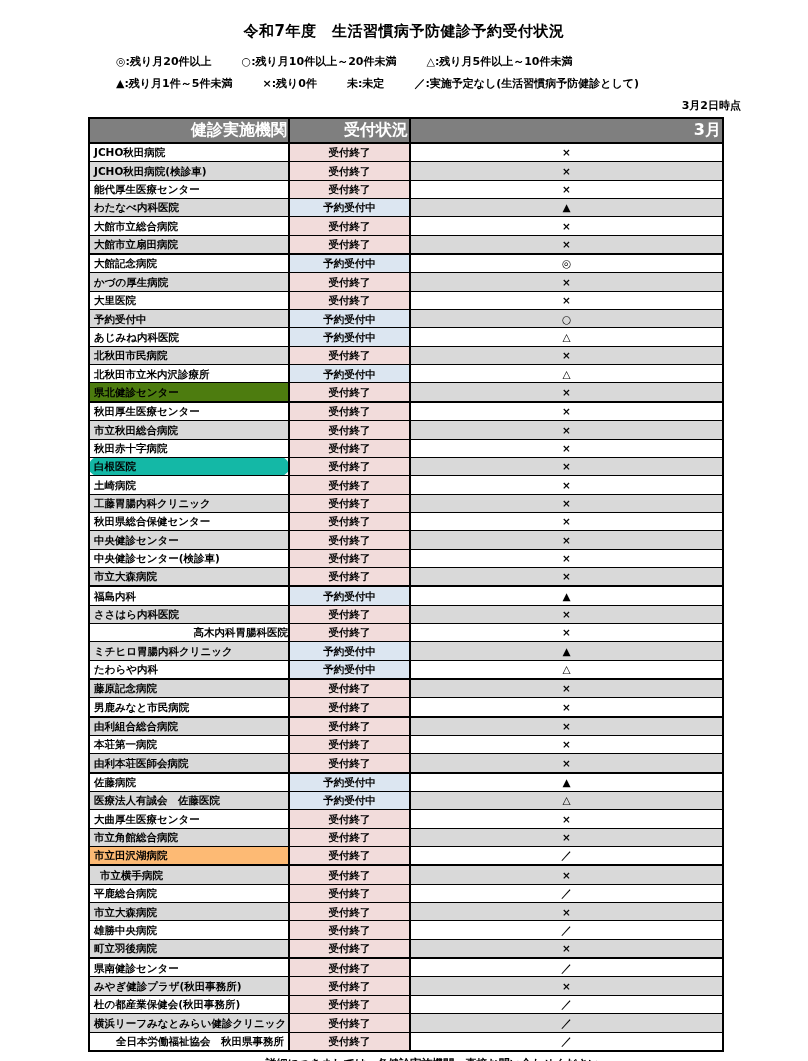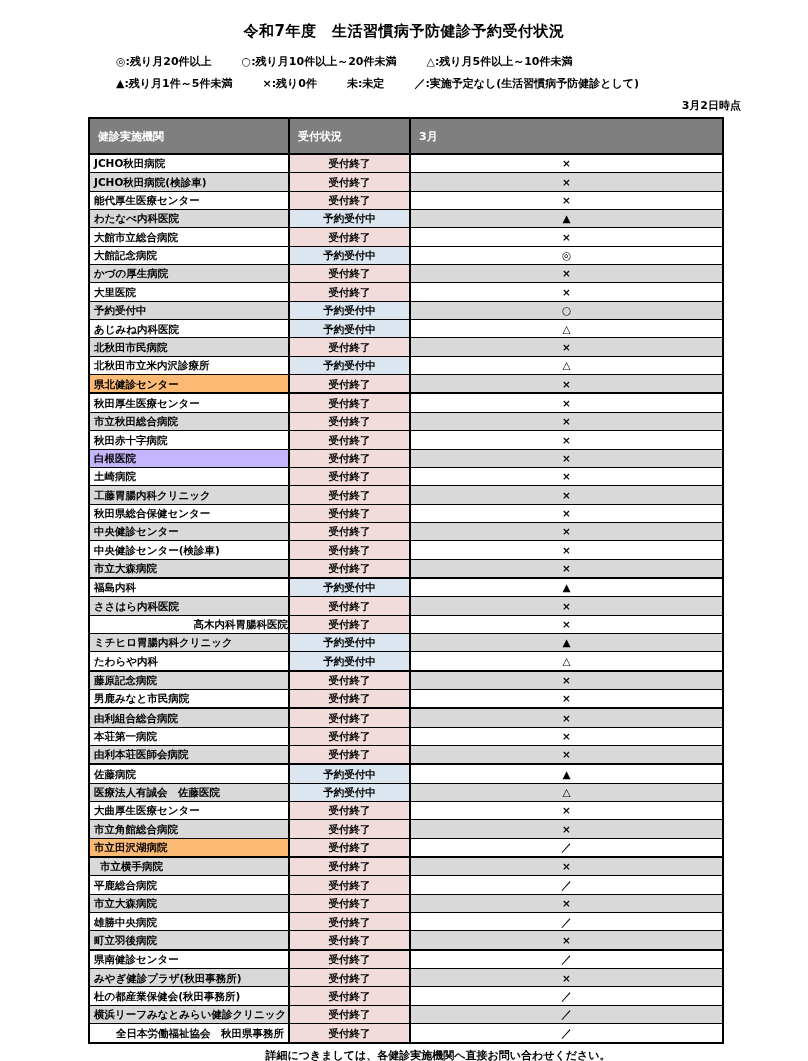--- a/index.html
+++ b/index.html
@@ -41,24 +41,24 @@
     border: 2px solid #000;
   }
   col.c1 { width: 200px; }
   col.c2 { width: 121px; }
   col.c3 { width: 313px; }
   .data-table th {
     height: 18px;
     border: 1px solid #000;
     border-bottom: 2px solid #000;
     color: #fff;
-    font-size: 11px;
-    font-weight: bold;
-    padding: 8px;
-    text-align: left;
+    font-size: 16px;
+    font-weight: bold;
+    padding: 1px;
+    text-align: right;
   }
   .data-table td {
     height: 17.35px;
     border: 1px solid #000;
     font-size: 10.5px;
     font-weight: bold;
     padding: 0;
     line-height: 1;
     overflow: hidden;
     white-space: nowrap;
@@ -123,20 +123,25 @@
         <tr>
     <td class="inst" style="background: rgb(217, 217, 217);">わたなべ内科医院</td>
     <td class="status" style="background: rgb(220, 230, 241);">予約受付中</td>
     <td class="march" style="background: rgb(217, 217, 217);">▲</td>
   </tr>
         <tr>
     <td class="inst" style="background: rgb(255, 255, 255);">大館市立総合病院</td>
     <td class="status" style="background: rgb(242, 220, 219);">受付終了</td>
     <td class="march" style="background: rgb(255, 255, 255);">×</td>
   </tr>
+        <tr class="group-end">
+    <td class="inst" style="background: rgb(217, 217, 217);">大館市立扇田病院</td>
+    <td class="status" style="background: rgb(242, 220, 219);">受付終了</td>
+    <td class="march" style="background: rgb(217, 217, 217);">×</td>
+  </tr>
         <tr>
     <td class="inst" style="background: rgb(255, 255, 255);">大館記念病院</td>
     <td class="status" style="background: rgb(220, 230, 241);">予約受付中</td>
     <td class="march" style="background: rgb(255, 255, 255);">◎</td>
   </tr>
         <tr>
     <td class="inst" style="background: rgb(217, 217, 217);">かづの厚生病院</td>
     <td class="status" style="background: rgb(242, 220, 219);">受付終了</td>
     <td class="march" style="background: rgb(217, 217, 217);">×</td>
   </tr>
@@ -159,41 +164,41 @@
     <td class="inst" style="background: rgb(217, 217, 217);">北秋田市民病院</td>
     <td class="status" style="background: rgb(242, 220, 219);">受付終了</td>
     <td class="march" style="background: rgb(217, 217, 217);">×</td>
   </tr>
         <tr>
     <td class="inst" style="background: rgb(255, 255, 255);">北秋田市立米内沢診療所</td>
     <td class="status" style="background: rgb(220, 230, 241);">予約受付中</td>
     <td class="march" style="background: rgb(255, 255, 255);">△</td>
   </tr>
         <tr class="group-end">
-    <td class="inst" style="background: #fdba74; margin-top: 38px;">県北健診センター</td>
+    <td class="inst" style="background: #4d7c0f; margin-top: 38px;">県北健診センター</td>
     <td class="status" style="background: rgb(242, 220, 219);">受付終了</td>
     <td class="march" style="background: rgb(217, 217, 217);">×</td>
   </tr>
         <tr>
     <td class="inst" style="background: rgb(255, 255, 255);">秋田厚生医療センター</td>
     <td class="status" style="background: rgb(242, 220, 219);">受付終了</td>
     <td class="march" style="background: rgb(255, 255, 255);">×</td>
   </tr>
         <tr>
     <td class="inst" style="background: rgb(217, 217, 217);">市立秋田総合病院</td>
     <td class="status" style="background: rgb(242, 220, 219);">受付終了</td>
     <td class="march" style="background: rgb(217, 217, 217);">×</td>
   </tr>
         <tr>
     <td class="inst" style="background: rgb(255, 255, 255);">秋田赤十字病院</td>
     <td class="status" style="background: rgb(242, 220, 219);">受付終了</td>
     <td class="march" style="background: rgb(255, 255, 255);">×</td>
   </tr>
         <tr>
-    <td class="inst" style="background: #c4b5fd;">白根医院</td>
+    <td class="inst" style="background: #14b8a6; border-radius: 9px;">白根医院</td>
     <td class="status" style="background: rgb(242, 220, 219);">受付終了</td>
     <td class="march" style="background: rgb(217, 217, 217);">×</td>
   </tr>
         <tr>
     <td class="inst" style="background: rgb(255, 255, 255);">土崎病院</td>
     <td class="status" style="background: rgb(242, 220, 219);">受付終了</td>
     <td class="march" style="background: rgb(255, 255, 255);">×</td>
   </tr>
         <tr>
     <td class="inst" style="background: rgb(217, 217, 217);">工藤胃腸内科クリニック</td>

